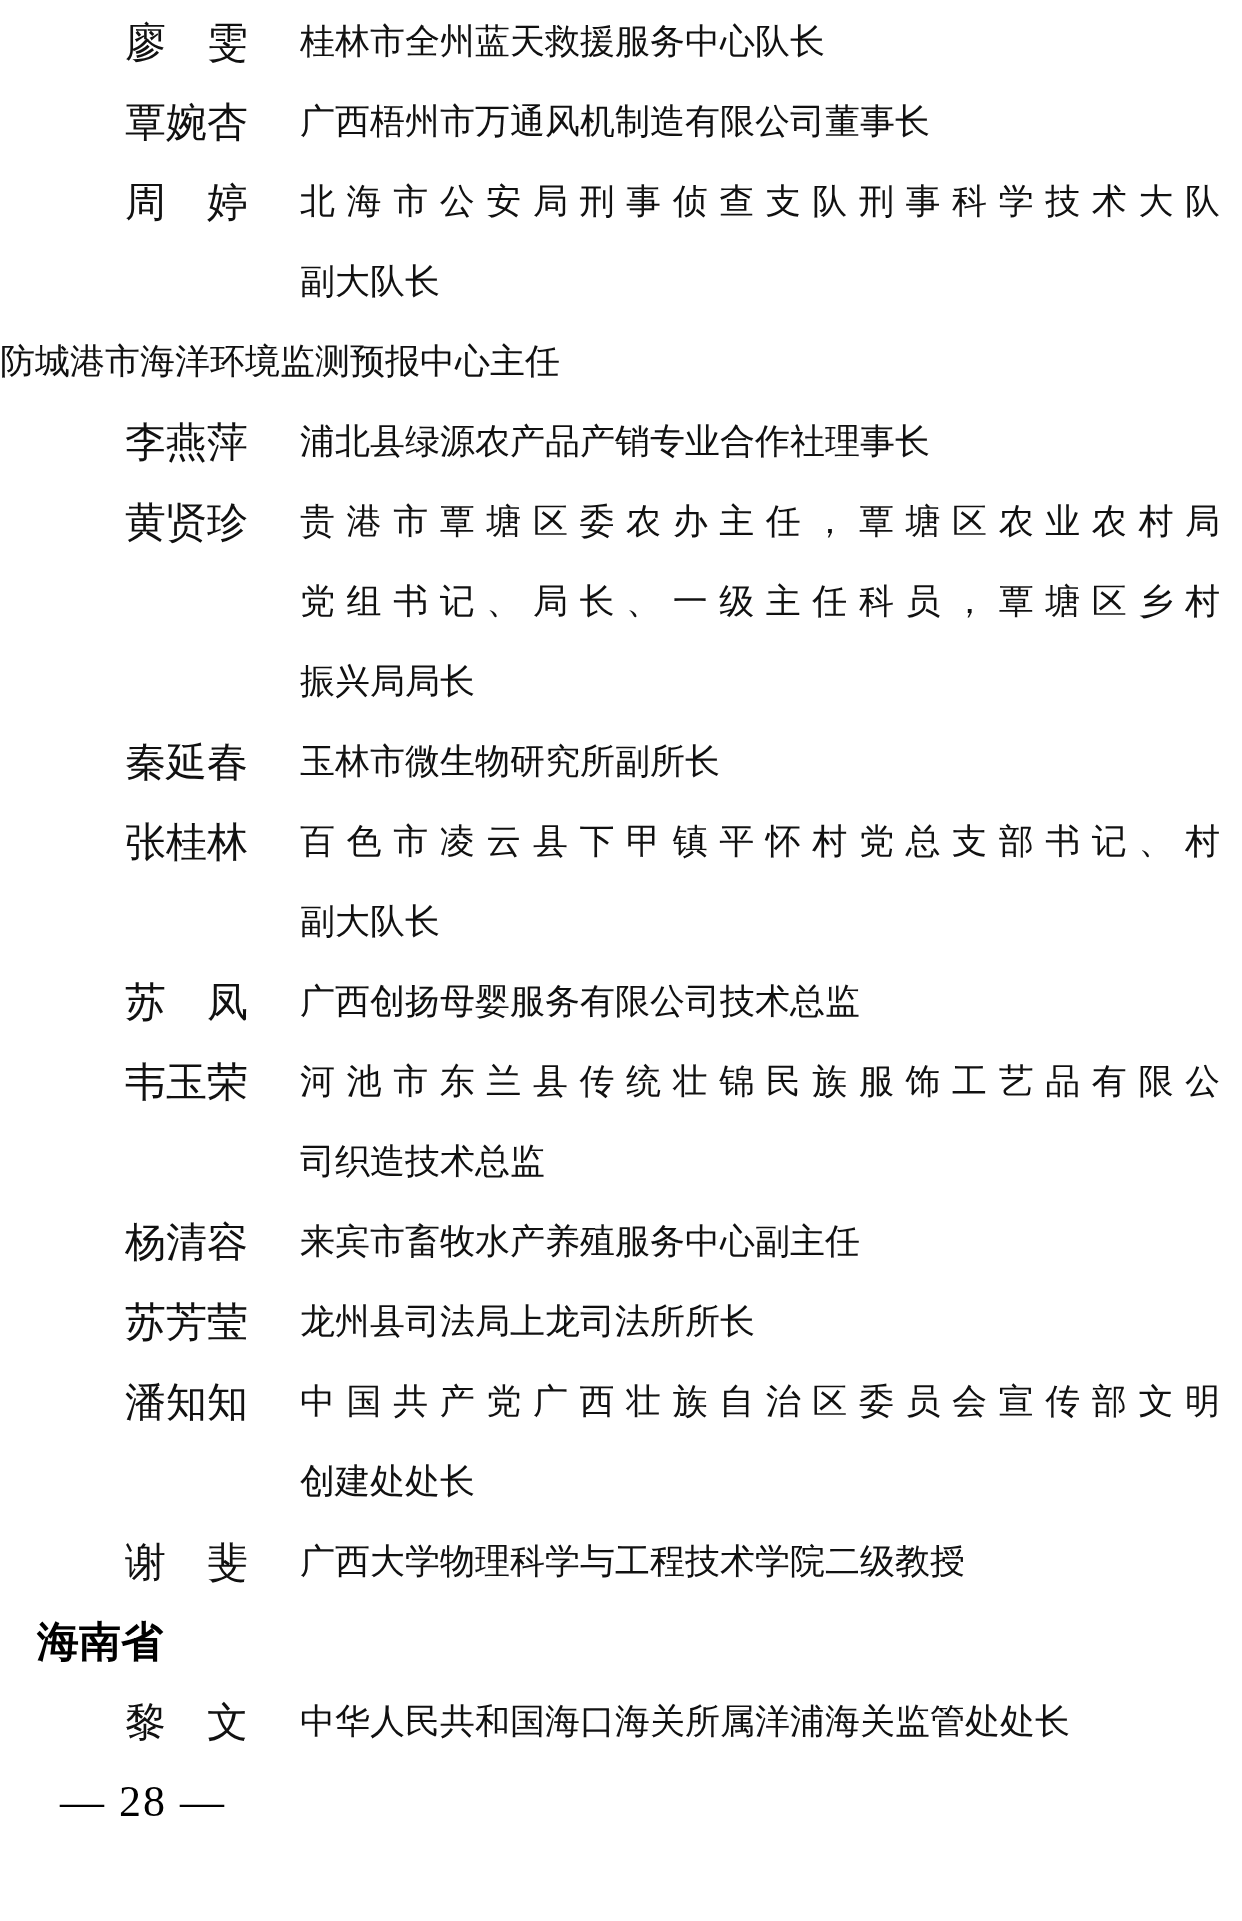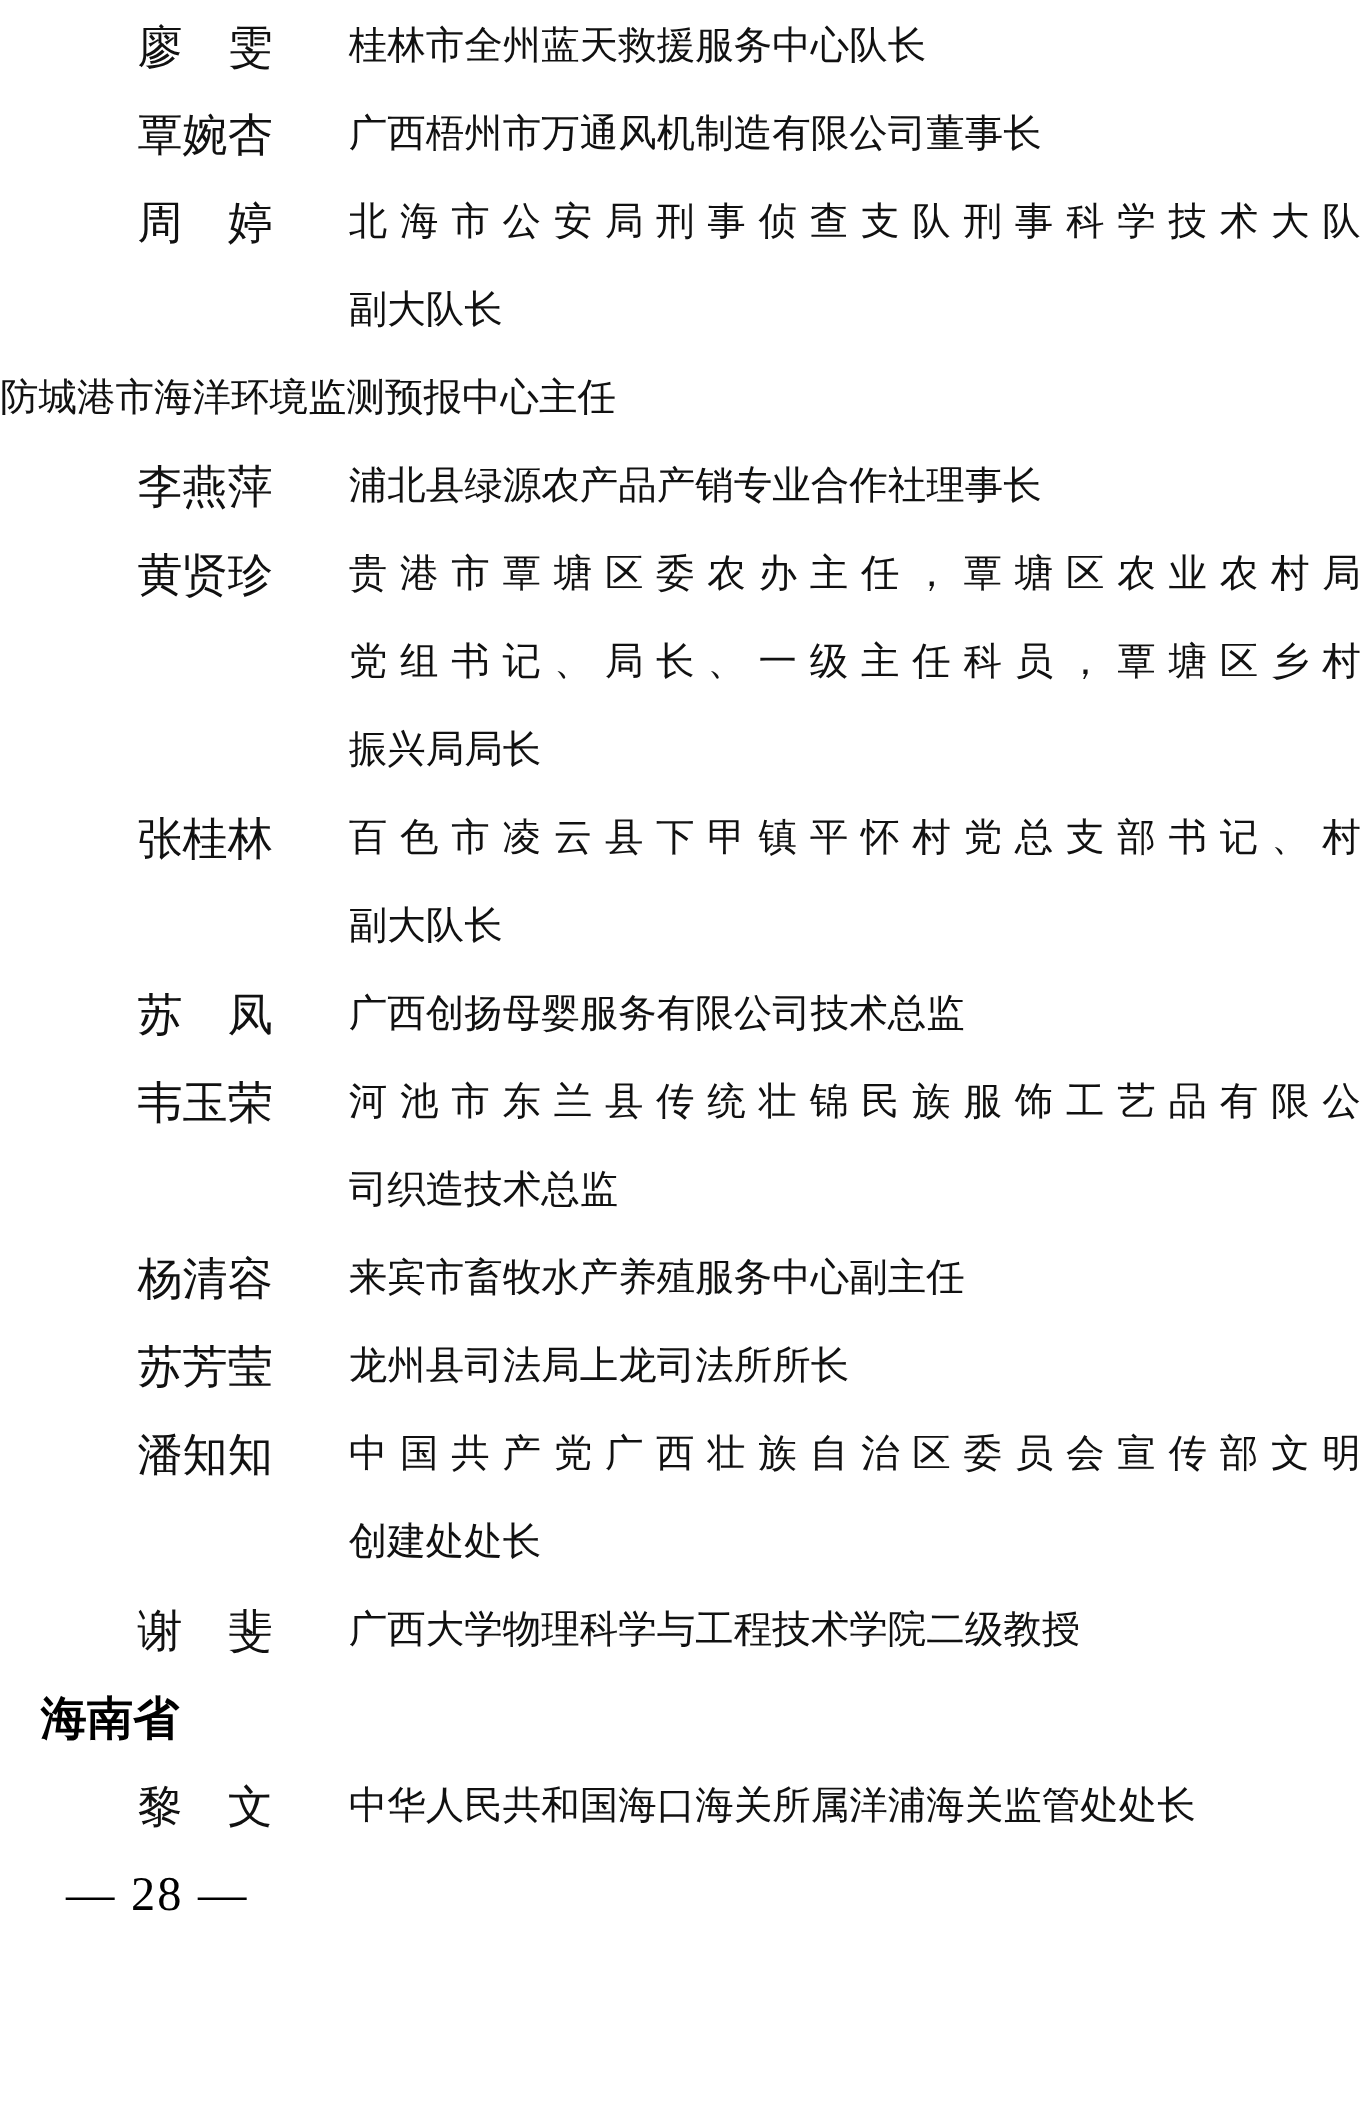--- a/index.html
+++ b/index.html
@@ -15,21 +15,20 @@
     color: #111111;
     font-family: "Liberation Serif", "DejaVu Serif", serif;
     overflow: hidden;
   }
   .rows {
     padding-top: 2px;
   }
   .entry {
     display: flex;
     align-items: flex-start;
-    gap: 17px;
   }
   .name {
     flex: 0 0 175px;
     margin-left: 125px;
     width: 175px;
     font-size: 41px;
     line-height: 80px;
     white-space: pre;
     letter-spacing: 0;
   }
@@ -169,20 +168,26 @@
             <span>覃</span>
             <span>塘</span>
             <span>区</span>
             <span>乡</span>
             <span>村</span>
           </div>
           <div class="line">振兴局局长</div>
         </div>
       </div>
       <div class="entry">
+        <div class="name">秦延春</div>
+        <div class="titles">
+          <div class="line">玉林市微生物研究所副所长</div>
+        </div>
+      </div>
+      <div class="entry">
         <div class="name">张桂林</div>
         <div class="titles">
           <div class="line fill">
             <span>百</span>
             <span>色</span>
             <span>市</span>
             <span>凌</span>
             <span>云</span>
             <span>县</span>
             <span>下</span>

